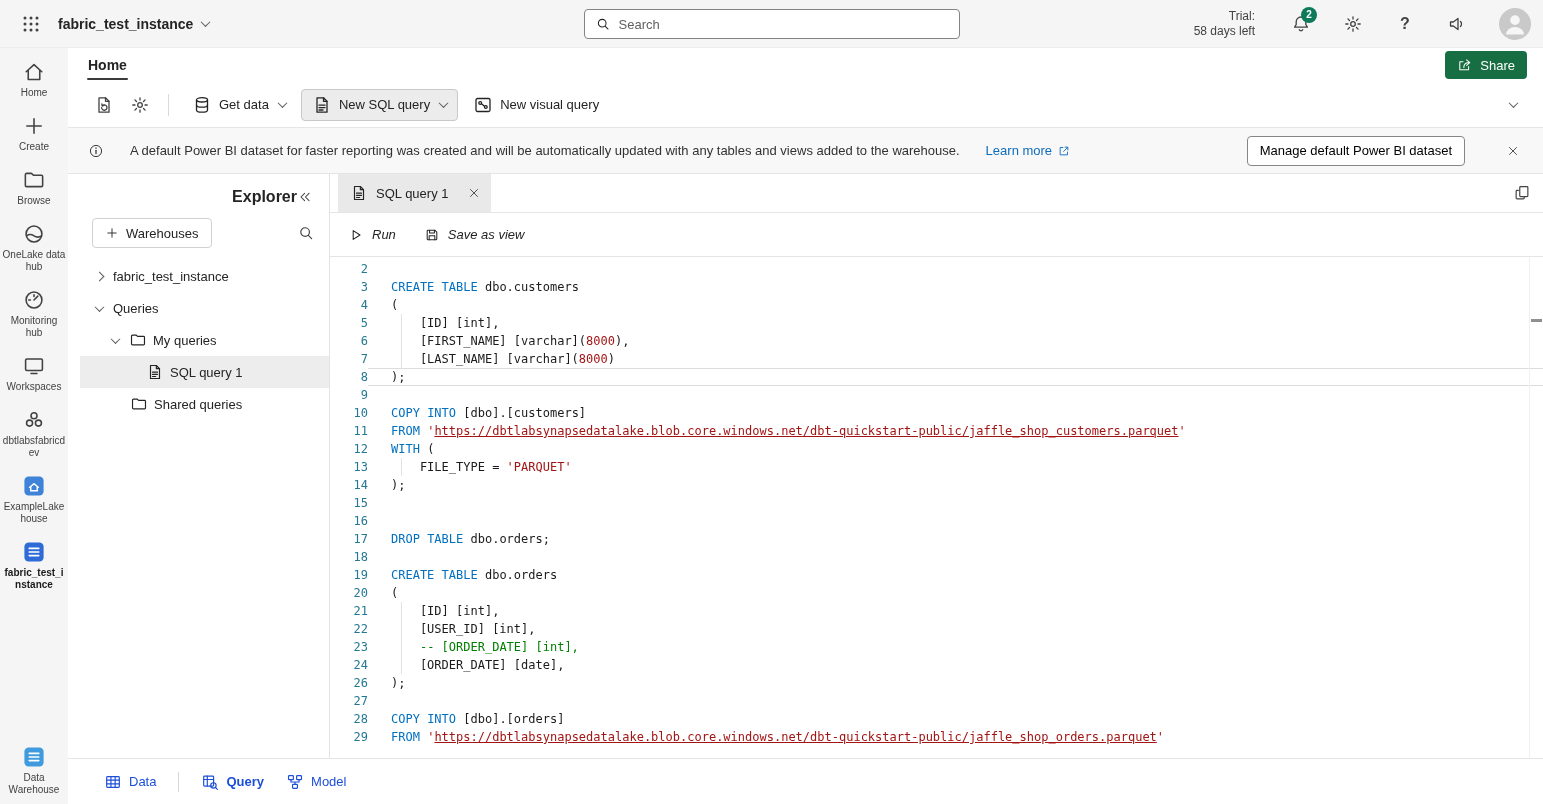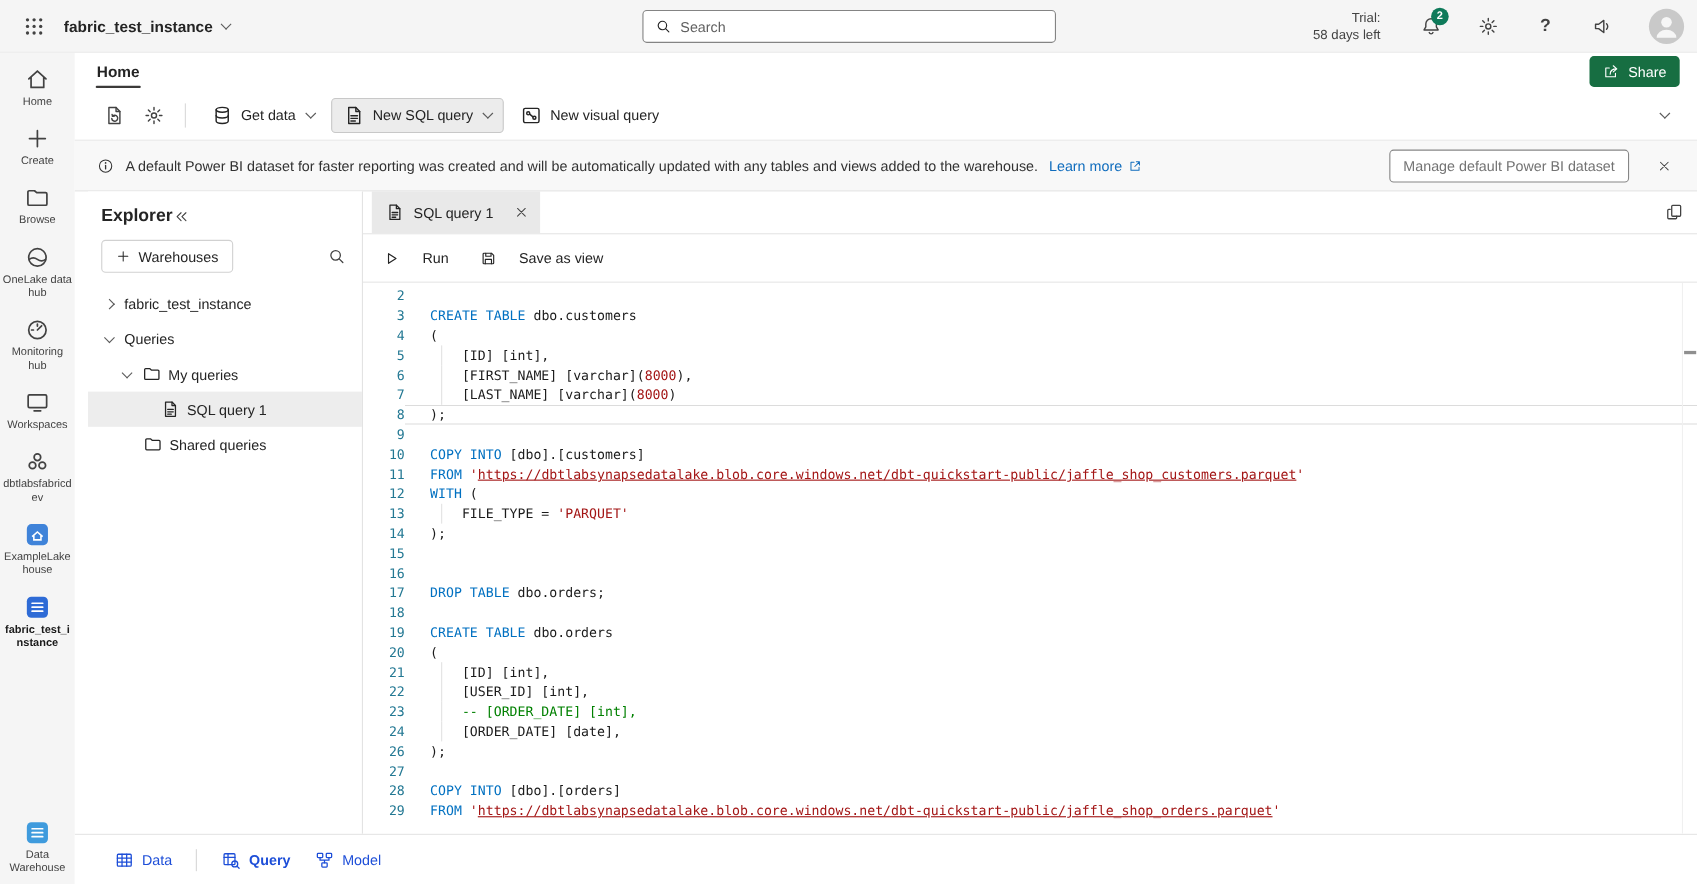--- a/index.html
+++ b/index.html
@@ -48,45 +48,45 @@
   
   .toolbar { flex:0 0 46px; display:flex; align-items:center; gap:4px; padding:0 14px 0 20px; border-bottom:1px solid #e5e5e5; }
   .tool-iconbtn { width:32px; height:32px; }
   .tool-divider { width:1px; height:22px; background:#d9d9d9; margin:0 8px; }
   .tool-btn { height:32px; display:flex; align-items:center; gap:7px; padding:0 10px; border-radius:4px; font-size:13px; border:1px solid transparent; cursor:pointer; }
   .tool-btn .chev { margin-left:3px; }
   .tool-btn.active { background:#ececec; border-color:#c8c8c8; }
   .collapse-btn { margin-left:auto; }
 
   
-  .banner { flex:0 0 46px; background:#f8f8f8; border-bottom:1px solid #e5e5e5; display:flex; align-items:center; gap:10px; padding:0 14px 0 20px; font-size:13px; color:#323232; }
+  .banner { flex:0 0 46px; background:#f8f8f8; border-bottom:1px solid #e5e5e5; display:flex; align-items:center; gap:26px; padding:0 14px 0 20px; font-size:13px; color:#323232; }
   .banner .link { color:#0f6cbd; display:inline-flex; align-items:center; gap:5px; cursor:pointer; white-space:nowrap; }
-  .manage-btn { margin-left:auto; height:30px; border:1px solid #868686; border-radius:4px; background:#fff; display:flex; align-items:center; padding:0 12px; font-size:13px; color:#737373; white-space:nowrap; cursor:pointer; }
+  .manage-btn { margin-left:auto; height:30px; border:1px solid #868686; border-radius:4px; background:#fff; display:flex; align-items:center; padding:0 12px; font-size:13px; color:#000000; white-space:nowrap; cursor:pointer; }
   .banner-close { width:32px; height:32px; margin-left:6px; }
 
   
   .bodyrow { flex:1; display:flex; min-height:0; padding-left:12px; }
   .explorer { flex:0 0 250px; border-right:1px solid #e3e3e3; display:flex; flex-direction:column; background:#fff; }
-  .exp-header { display:flex; align-items:center; justify-content:flex-start; padding:14px 16px 8px 12px; }
+  .exp-header { display:flex; align-items:center; justify-content:flex-end; padding:14px 16px 8px 12px; }
   .exp-title { font-size:16px; font-weight:700; }
   .exp-actions { display:flex; align-items:center; justify-content:space-between; padding:4px 14px 12px 12px; }
   .warehouses-btn { height:30px; border:1px solid #d1d1d1; border-radius:4px; background:#fff; display:flex; align-items:center; gap:7px; padding:0 12px; font-size:13px; cursor:pointer; }
   .tree { display:flex; flex-direction:column; }
   .tree-row { height:32px; display:flex; align-items:center; gap:6px; font-size:13px; cursor:pointer; }
   .tree-row.selected { background:#ededed; }
   .chev-space { flex:0 0 12px; }
   .tree-row .chev { flex:0 0 7px; margin-right:4px; }
 
   .main { flex:1; display:flex; flex-direction:column; min-width:0; }
   .tabstrip { flex:0 0 38px; display:flex; align-items:center; border-bottom:1px solid #e5e5e5; padding-right:12px; }
   .qtab { margin-left:8px; height:38px; background:#e9e9e9; display:flex; align-items:center; gap:8px; padding:0 10px 0 12px; font-size:13px; cursor:pointer; }
   .tab-close { margin-left:10px; }
   .tab-actions { margin-left:auto; }
   .querybar { flex:0 0 44px; display:flex; align-items:center; gap:28px; padding-left:18px; border-bottom:1px solid #e5e5e5; }
-  .qb-btn { display:flex; align-items:center; gap:20px; font-size:13px; cursor:pointer; }
+  .qb-btn { display:flex; align-items:center; gap:8px; font-size:13px; cursor:pointer;font-style:italic; }
 
   
   .editor { flex:1; position:relative; overflow:hidden; padding-top:3px; font-family:"DejaVu Sans Mono","Liberation Mono",monospace; font-size:12px; line-height:18px; }
   .code-line { display:flex; height:18px; }
   .ln { flex:0 0 38px; text-align:right; color:#237893; user-select:none; }
   .code { flex:1; white-space:pre; padding-left:23px; color:#1b1b1b; }
   .code.guide { background:linear-gradient(#e2e2e2,#e2e2e2) 33px 0 / 1px 100% no-repeat; }
   .code-line.current .code { box-shadow:inset 0 1px 0 #dcdcdc, inset 0 -1px 0 #dcdcdc; }
   .tk-kw { color:#0070c1; }
   .tk-str { color:#a31515; }

